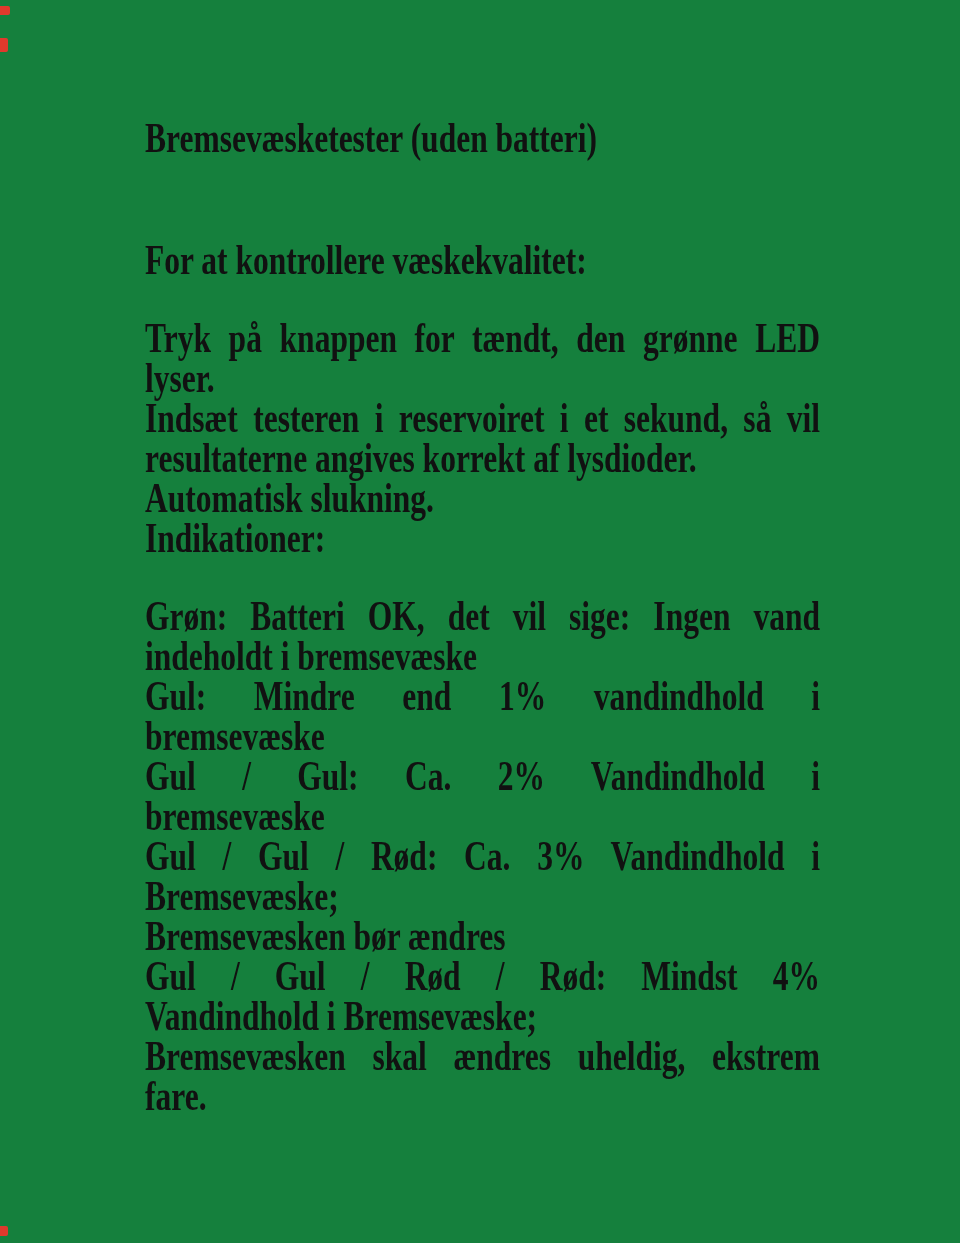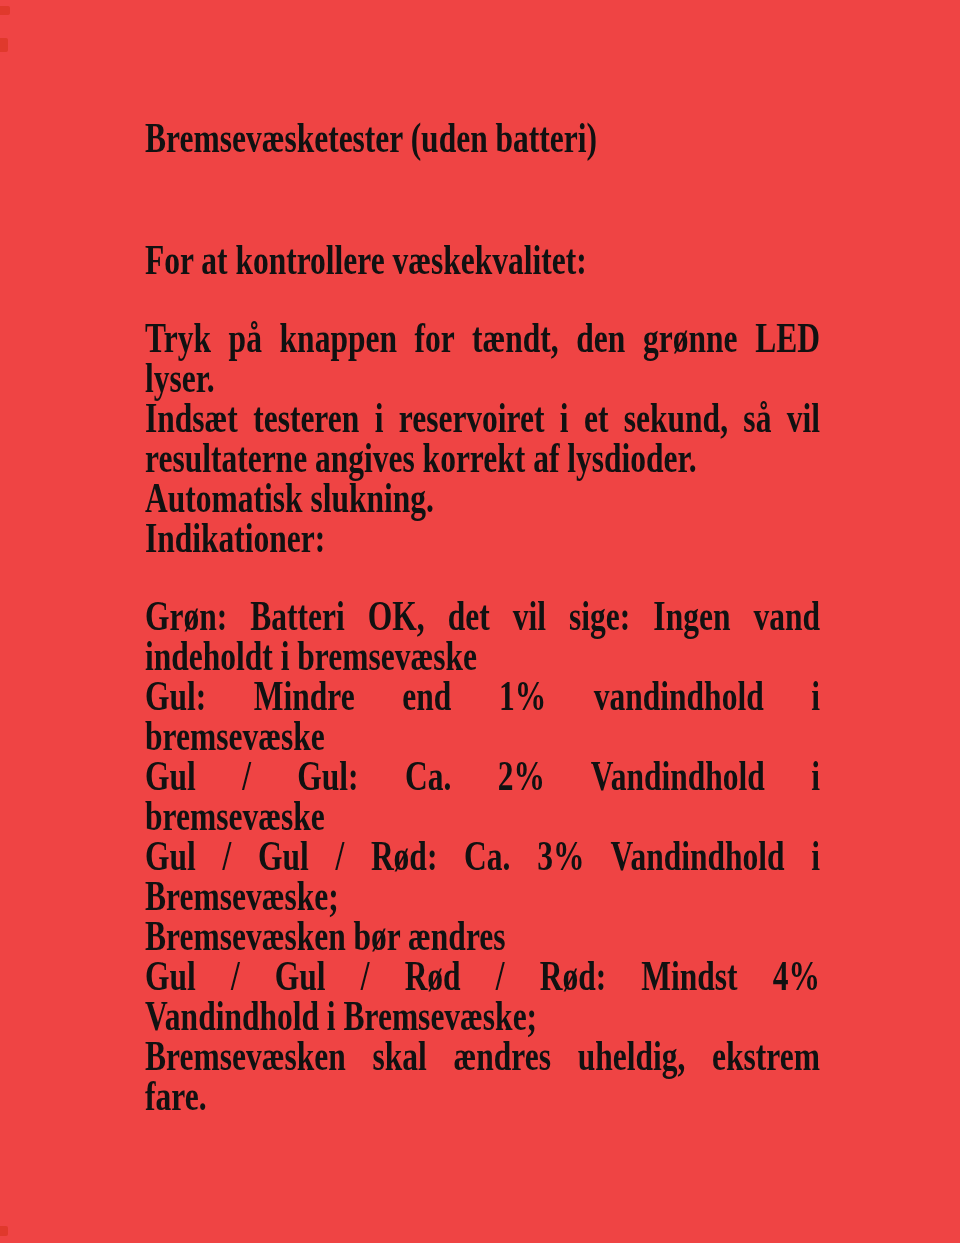--- a/index.html
+++ b/index.html
@@ -1,19 +1,19 @@
 <!DOCTYPE html>
 <html><head>
 <meta charset="utf-8">
 <style>
   html,body{margin:0;padding:0;background:#ffffff;}
   .page{
     position:relative;
     width:960px;height:1243px;
-    background:#ef4444;
+    background:#15803d;
     overflow:hidden;
     font-family:"Liberation Serif","DejaVu Serif",serif;
     color:#111111;
   }
   
   .textcol{
     position:absolute;
     left:145px;top:118px;
     width:900px;
     transform:scaleX(0.75);

